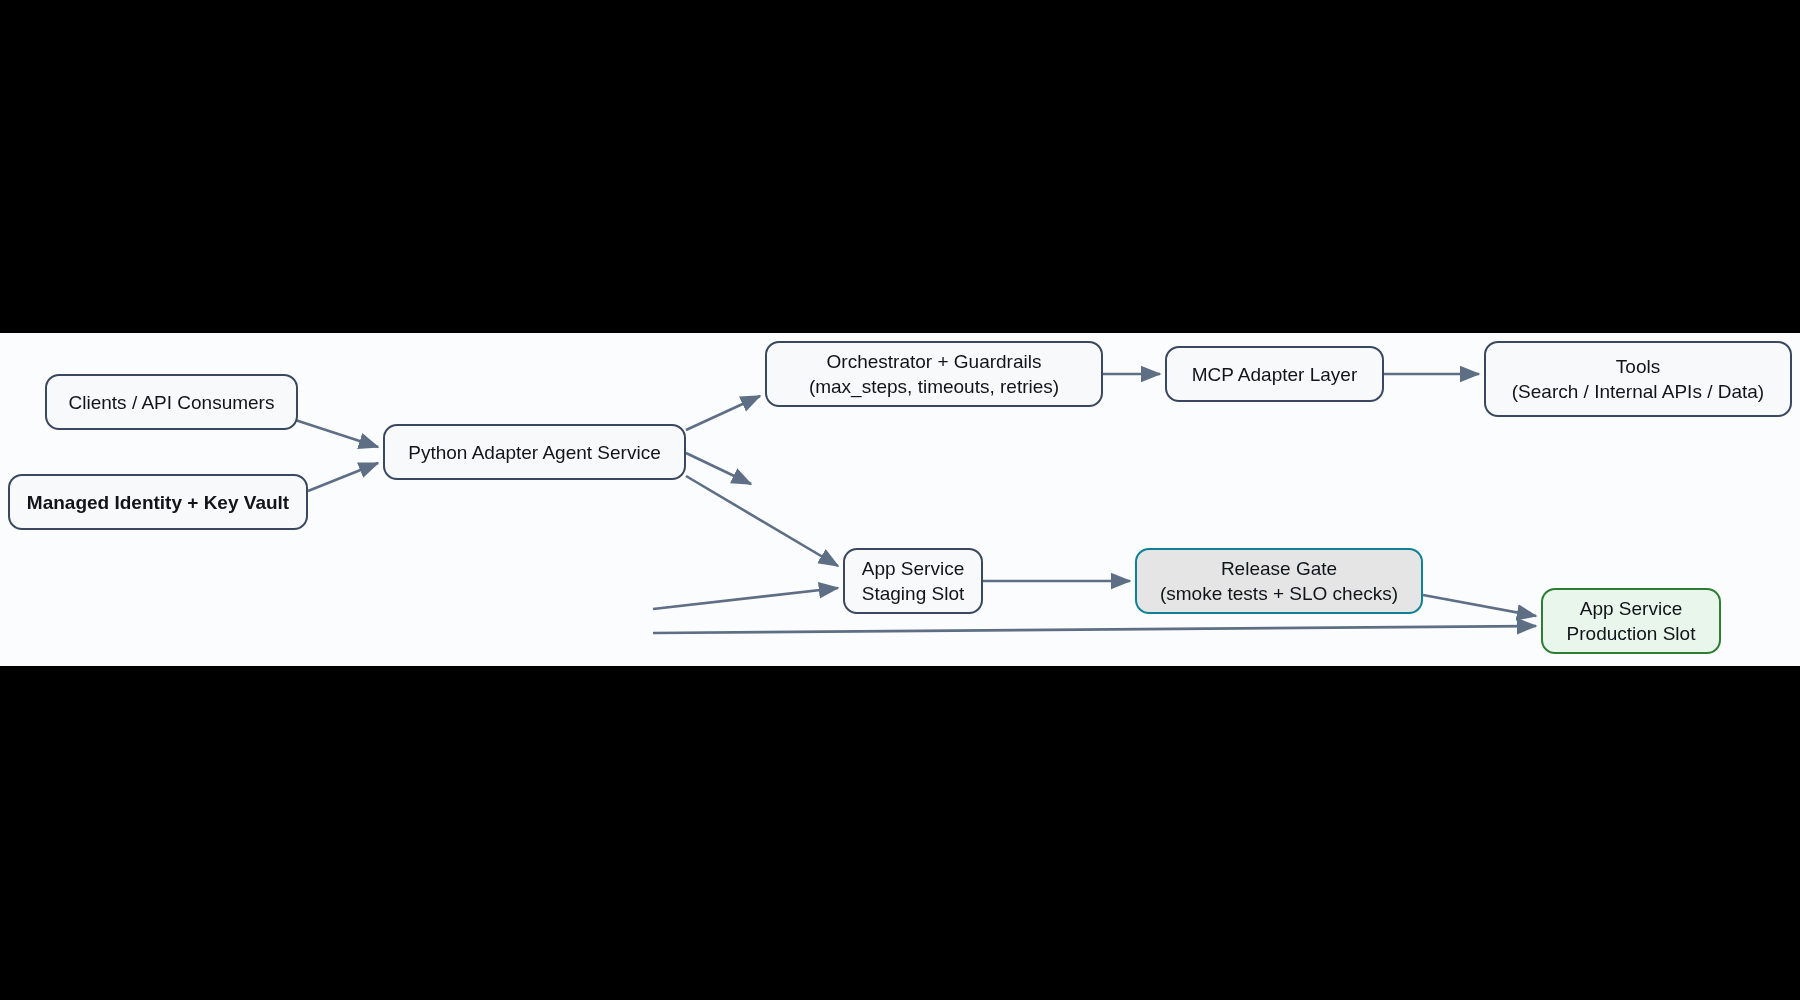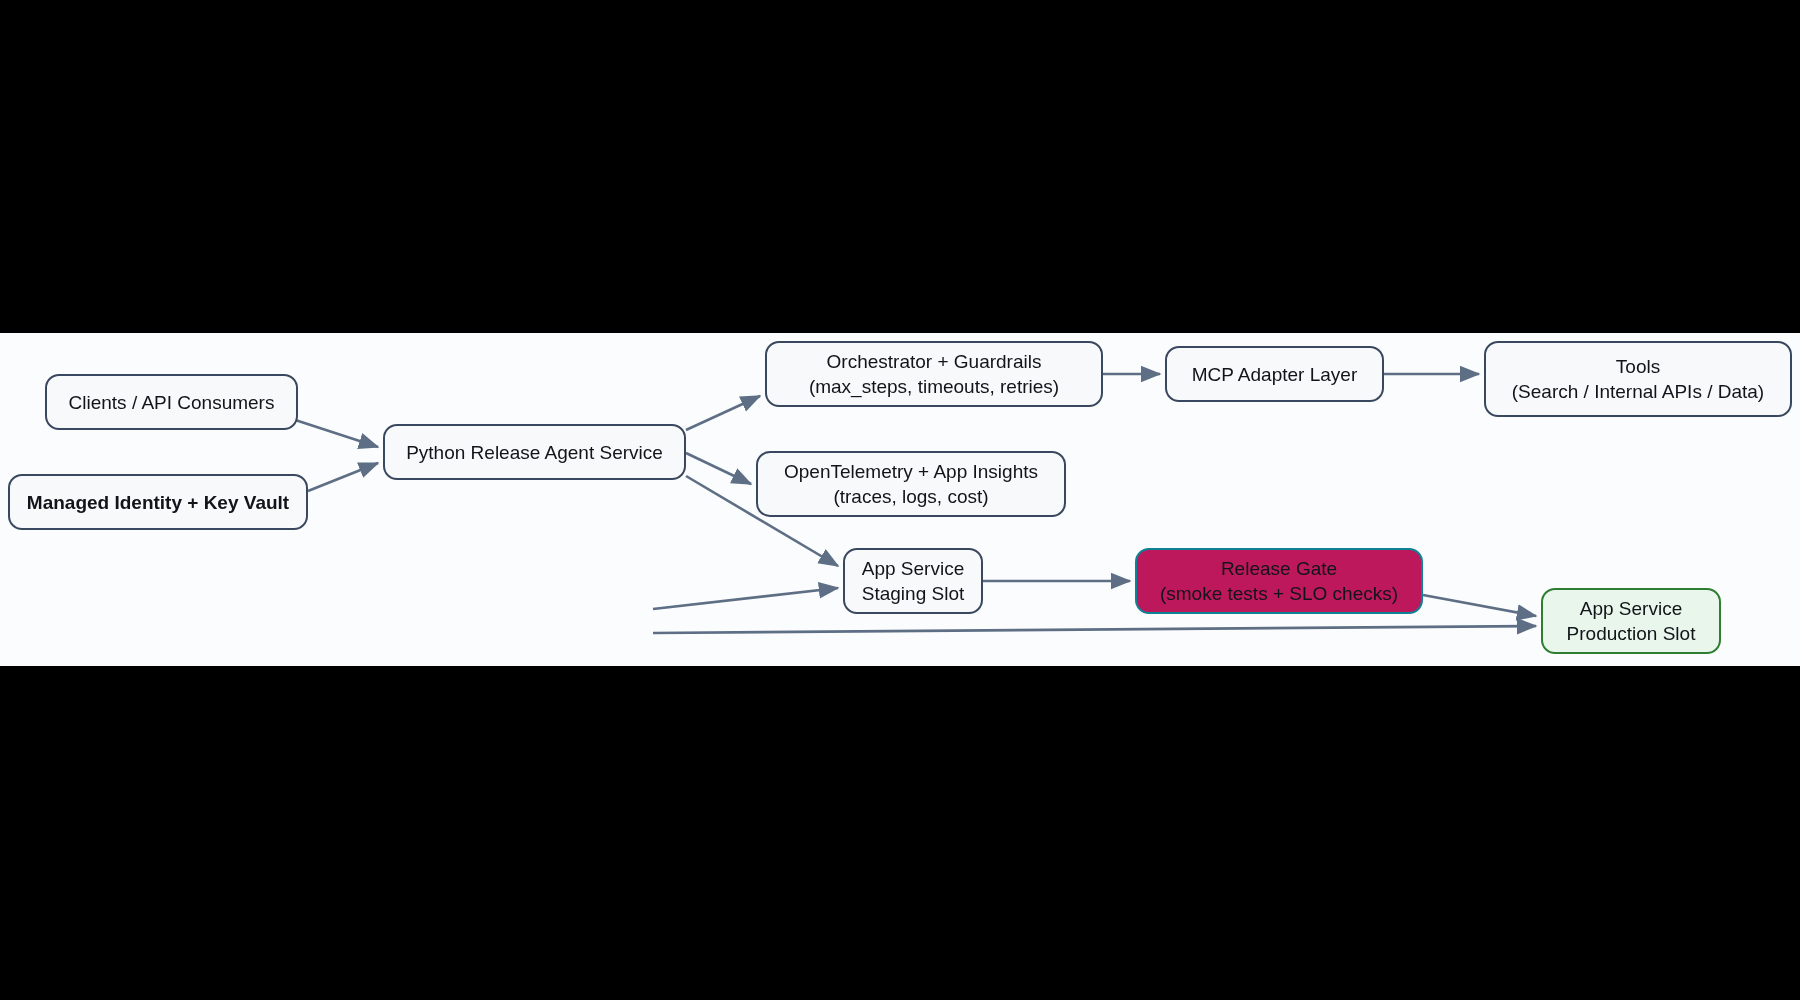--- a/index.html
+++ b/index.html
@@ -50,21 +50,21 @@
     background: #f7f9fb;
     color: #111418;
     font-size: 19px;
     line-height: 25px;
     white-space: pre-line;
     padding: 2px 10px;
     font-family: "Liberation Sans", sans-serif;
   }
 
   .node.gate {
-    background: #be185d;
+    background: #e5e5e5;
     border-color: #0f8196;
   }
 
   .node.prod {
     background: #e9f6ec;
     border-color: #2e7d32;
   }
 </style>
 </head>
 <body>
@@ -91,32 +91,30 @@
         <path d="M983,248 L1130,248"></path>
         <path d="M1423,262 L1536,283"></path>
         <path d="M653,300 L1536,293"></path>
       </g>
     </svg>
 
     <div class="node" style="left:30px;top:41px;width:253px;height:56px;margin-left:15px;">Clients / API Consumers</div>
 
     <div class="node" style="left:8px;top:141px;width:300px;height:56px;font-weight:bold;">Managed Identity + Key Vault</div>
 
-    <div class="node" style="left:383px;top:91px;width:303px;height:56px;">Python Release Agent Service</div>
+    <div class="node" style="left:383px;top:91px;width:303px;height:56px;">Python Adapter Agent Service</div>
 
     <div class="node" style="left:765px;top:8px;width:338px;height:66px;">Orchestrator + Guardrails
 (max_steps, timeouts, retries)</div>
 
     <div class="node" style="left:1165px;top:13px;width:219px;height:56px;">MCP Adapter Layer</div>
 
     <div class="node" style="left:1484px;top:8px;width:308px;height:76px;">Tools
 (Search / Internal APIs / Data)</div>
 
-    <div class="node" style="left:756px;top:118px;width:310px;height:66px;">OpenTelemetry + App Insights
-(traces, logs, cost)</div>
 
     <div class="node" style="left:843px;top:215px;width:140px;height:66px;">App Service
 Staging Slot</div>
 
 
     <div class="node gate" style="left:1135px;top:215px;width:288px;height:66px;">Release Gate
 (smoke tests + SLO checks)</div>
 
     <div class="node prod" style="left:1541px;top:255px;width:180px;height:66px;">App Service
 Production Slot</div>

